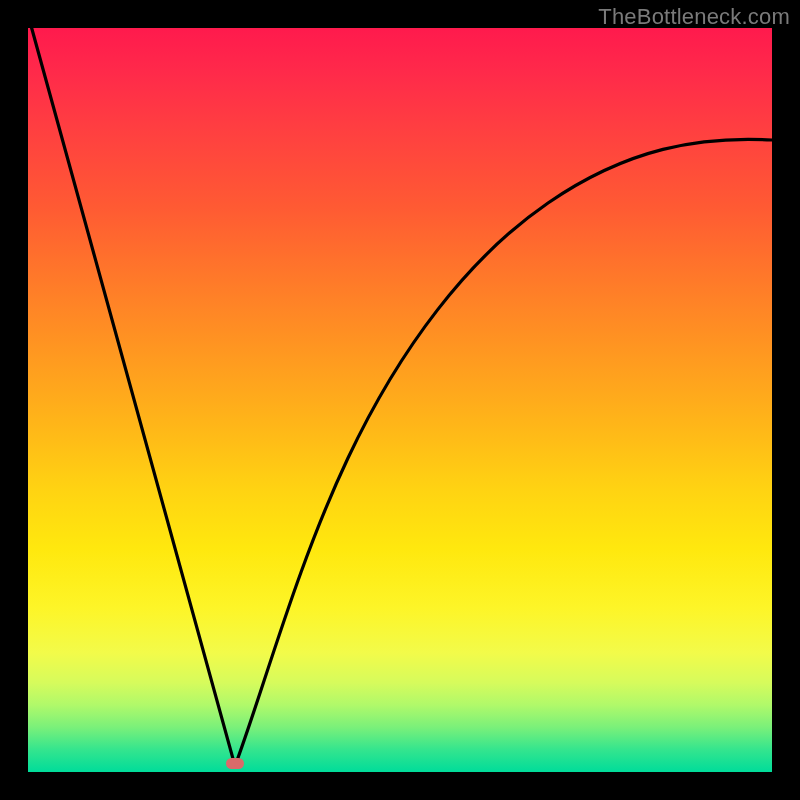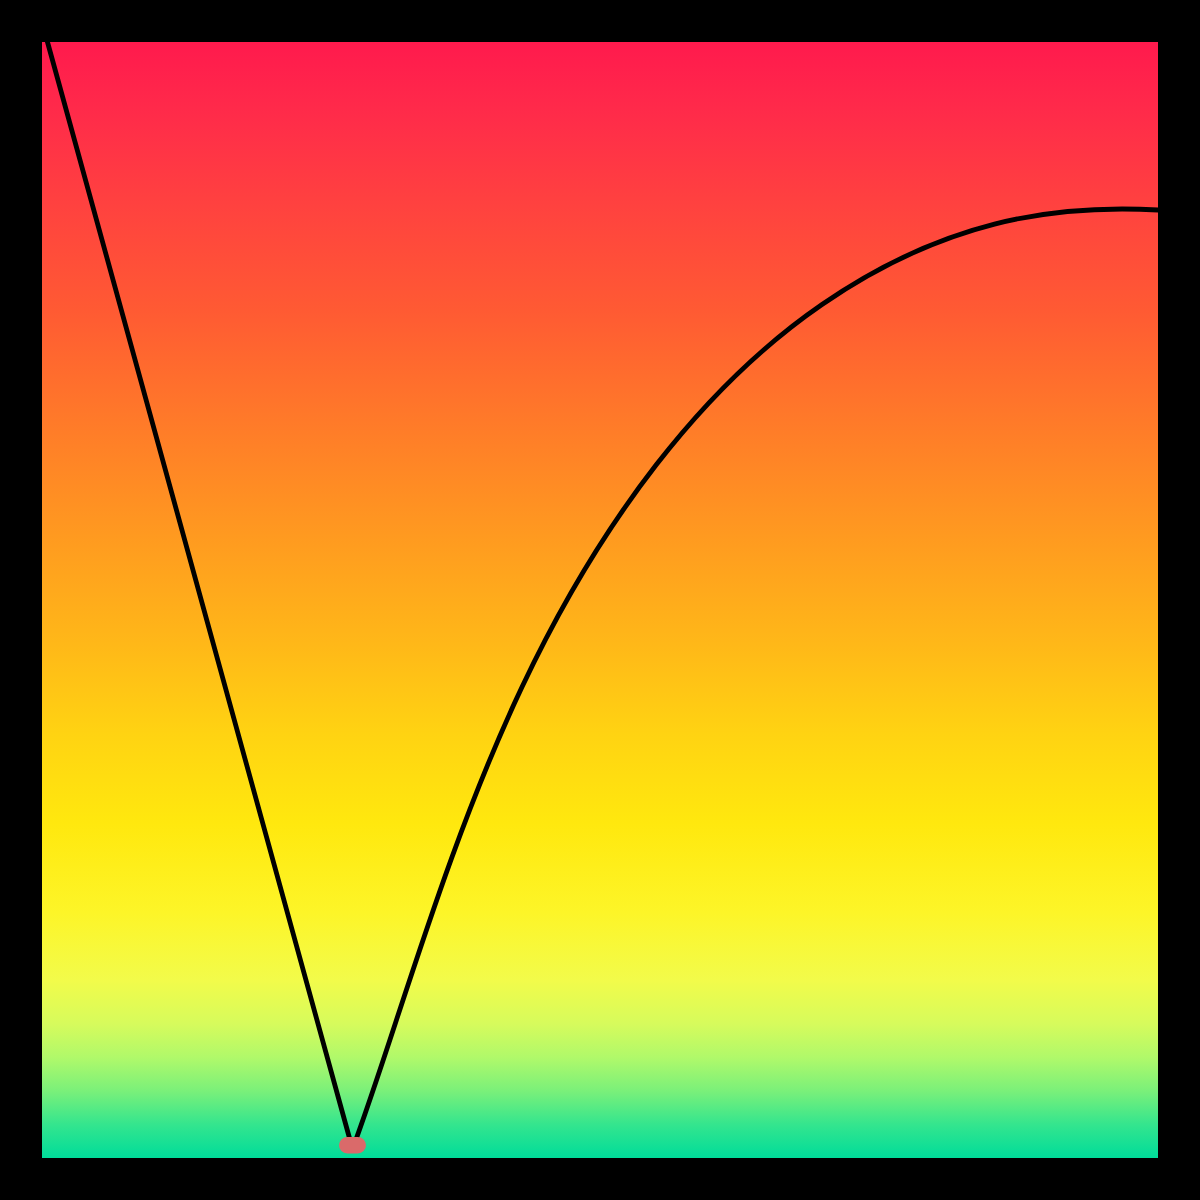--- a/index.html
+++ b/index.html
@@ -69,20 +69,21 @@
     height: 11px;
     background: #da6a6a;
     border-radius: 6px;
   }
 </style>
 </head>
 <body>
 
 <div class="frame">
 
+  <div class="watermark">TheBottleneck.com</div>
 
   <div class="plot-area">
 
     <svg class="curve" viewBox="0 0 744 744" preserveAspectRatio="none">
 
       <path d="M 2 -6
                L 207 738" fill="none" stroke="#000" stroke-width="3.2" stroke-linecap="round"></path>
 
       <path d="M 207 738
                C 236 660, 268 540, 320 430

